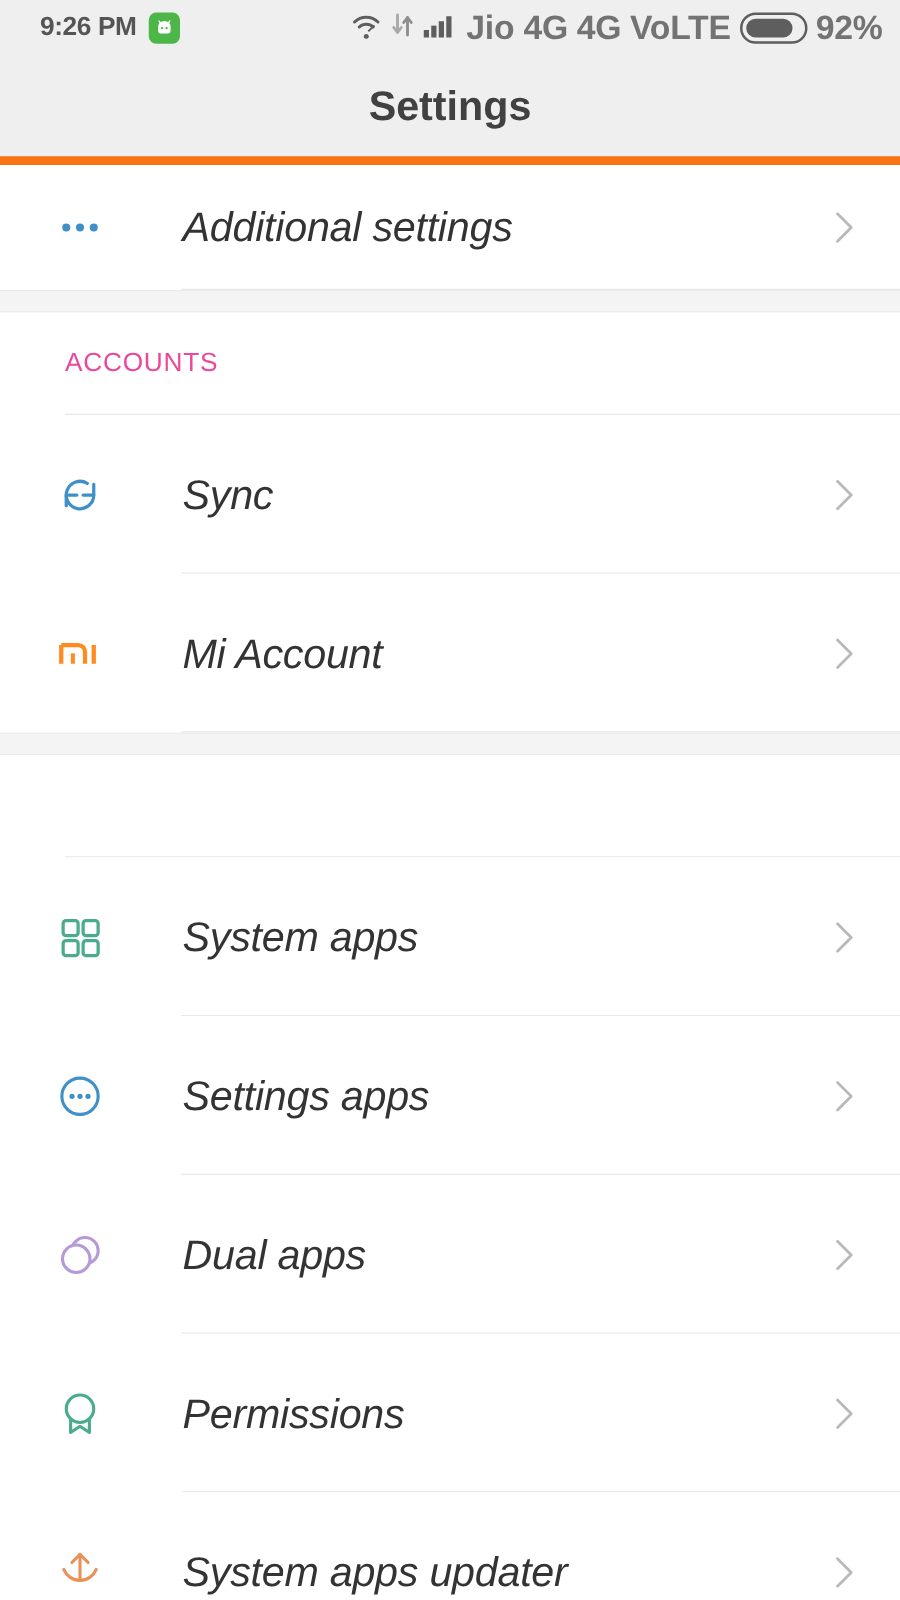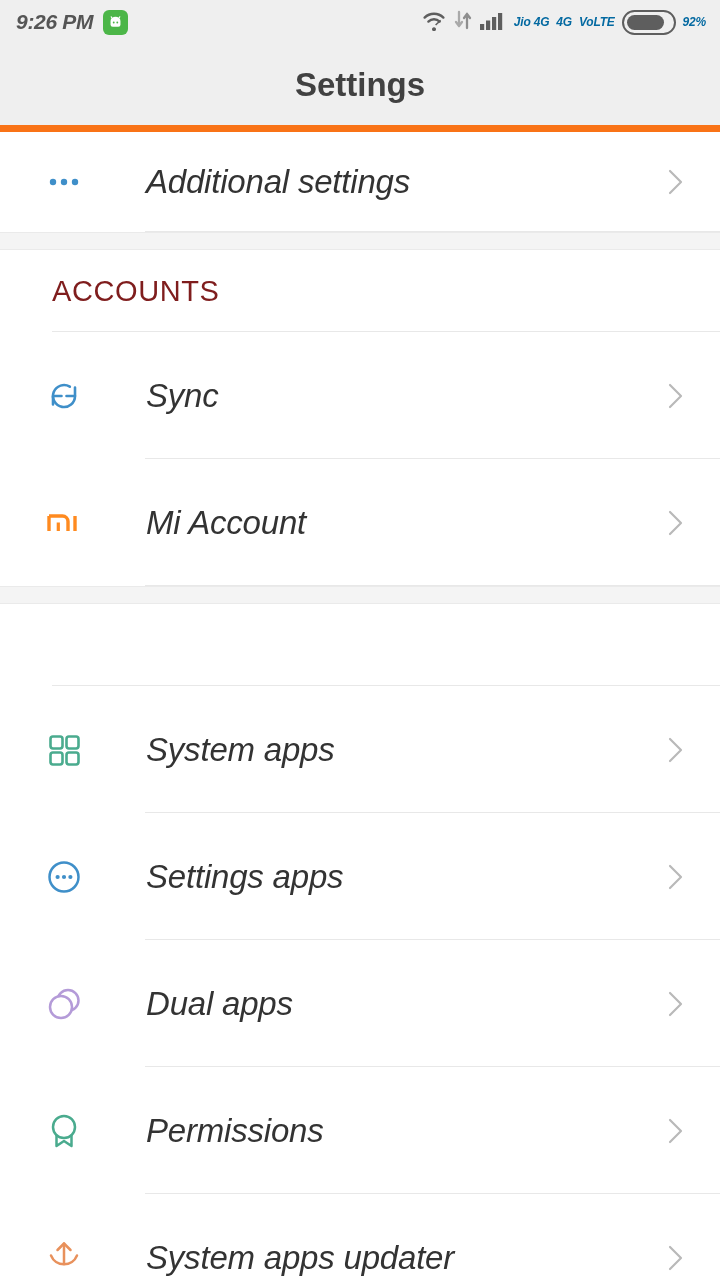--- a/index.html
+++ b/index.html
@@ -8,32 +8,31 @@
     font-family:"Liberation Sans", sans-serif;
     background:#ffffff;
     overflow:hidden;
   }
 
   
   .status-bar{
     height:44px; width:720px;
     background:#efefef;
     display:flex; align-items:center;
-    padding:0 14px 0 16px;
+    padding:0 14px 0 32px;
     color:#5a5a5a;
-    font-style:italic;
   }
   .sb-left{ display:flex; align-items:center; gap:10px; }
   .sb-clock{ font-size:21px; font-weight:bold; letter-spacing:-0.3px; color:#555; }
   .sb-notif{
     width:25px; height:25px; border-radius:6px; background:#4cb648;
     display:flex; align-items:center; justify-content:center;
   }
   .sb-right{ margin-left:auto; display:flex; align-items:center; gap:7px; }
-  .sb-text{ font-size:12px; font-weight:bold; color:#0369a1; letter-spacing:-0.2px; }
+  .sb-text{ font-size:27px; font-weight:bold; color:#737373; letter-spacing:-0.2px; }
   .battery{
     width:54px; height:25px; border:2.5px solid #5e5e5e; border-radius:13px;
     padding:3px; display:flex; align-items:center;
   }
   .battery-fill{ height:100%; background:#5e5e5e; border-radius:9px; }
 
   
   .title-bar{
     height:88px; width:720px; background:#efefef;
     display:flex; align-items:center; justify-content:center;
@@ -43,21 +42,21 @@
 
   
   .content{ width:720px; background:#fff; }
   .gap{ height:18px; background:#f4f4f4; border-top:1px solid #eaeaea; border-bottom:1px solid #eaeaea; }
 
   .section-header{
     height:82px; display:flex; align-items:center;
     padding-left:52px; background:#fff;
   }
   .section-header span{
-    font-size:29px; color:#7f1d1d; letter-spacing:0.6px;
+    font-size:21px; color:#ec4899; letter-spacing:0.6px;
   }
 
   .row{
     height:127px; display:flex; align-items:center;
     background:#fff; position:relative; padding-left:44px;font-style:italic;
   }
   .row.first{ height:100px; align-items:center; }
   .row-icon{
     width:56px; min-width:56px; display:flex;
     align-items:center; justify-content:flex-start;

